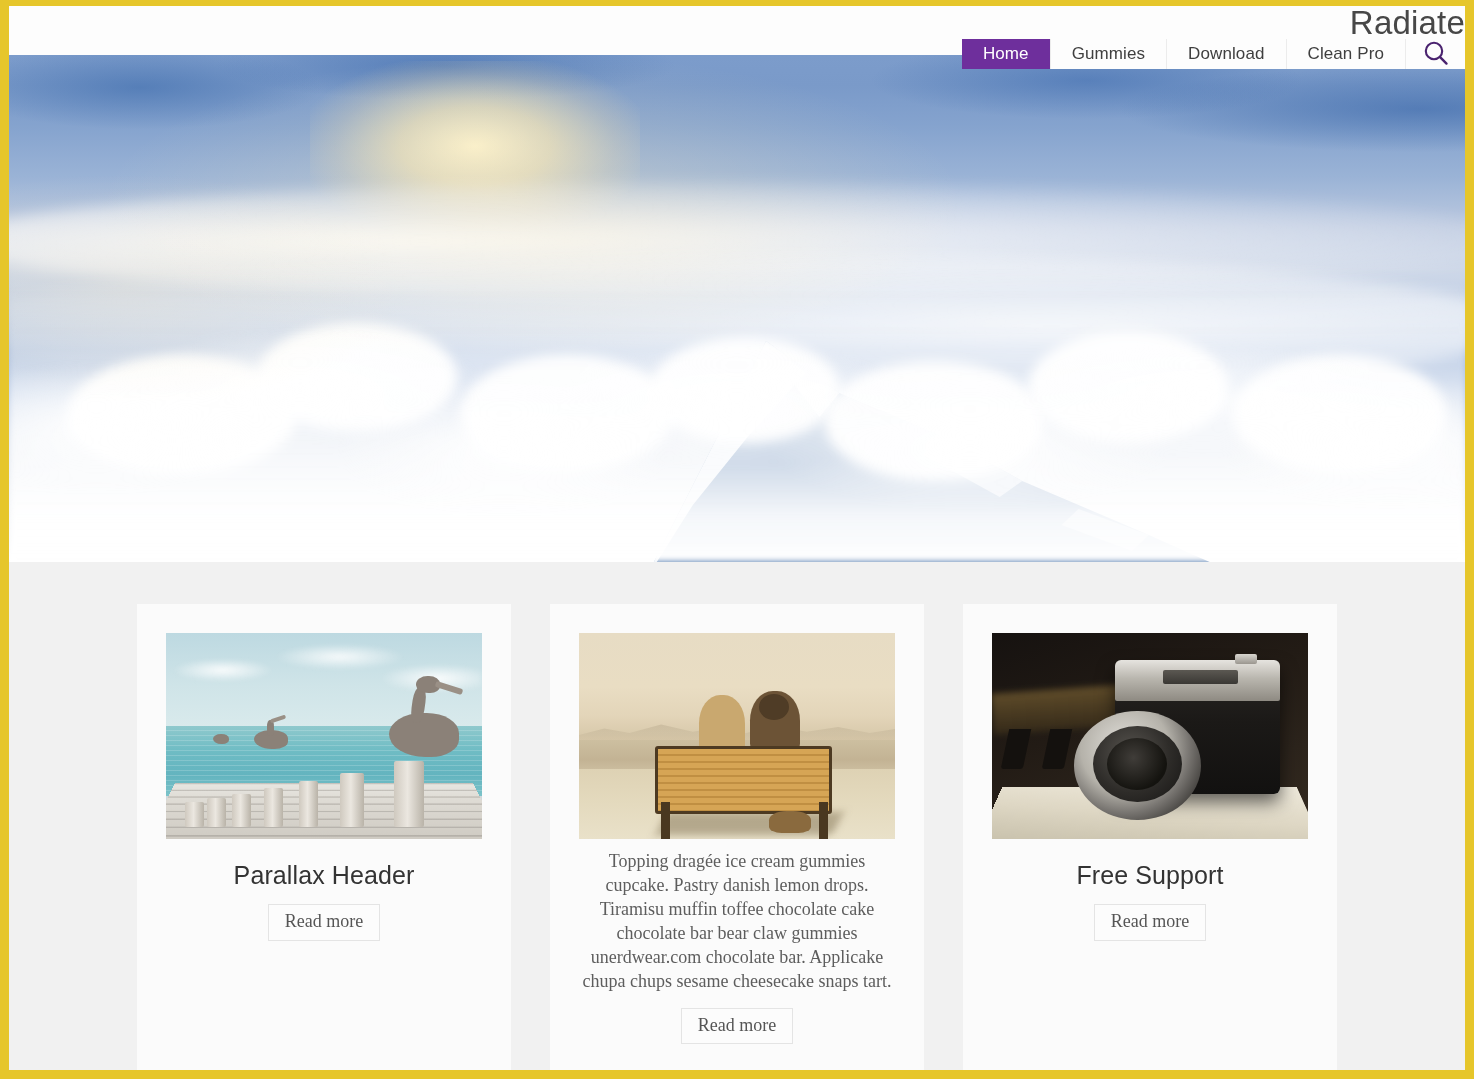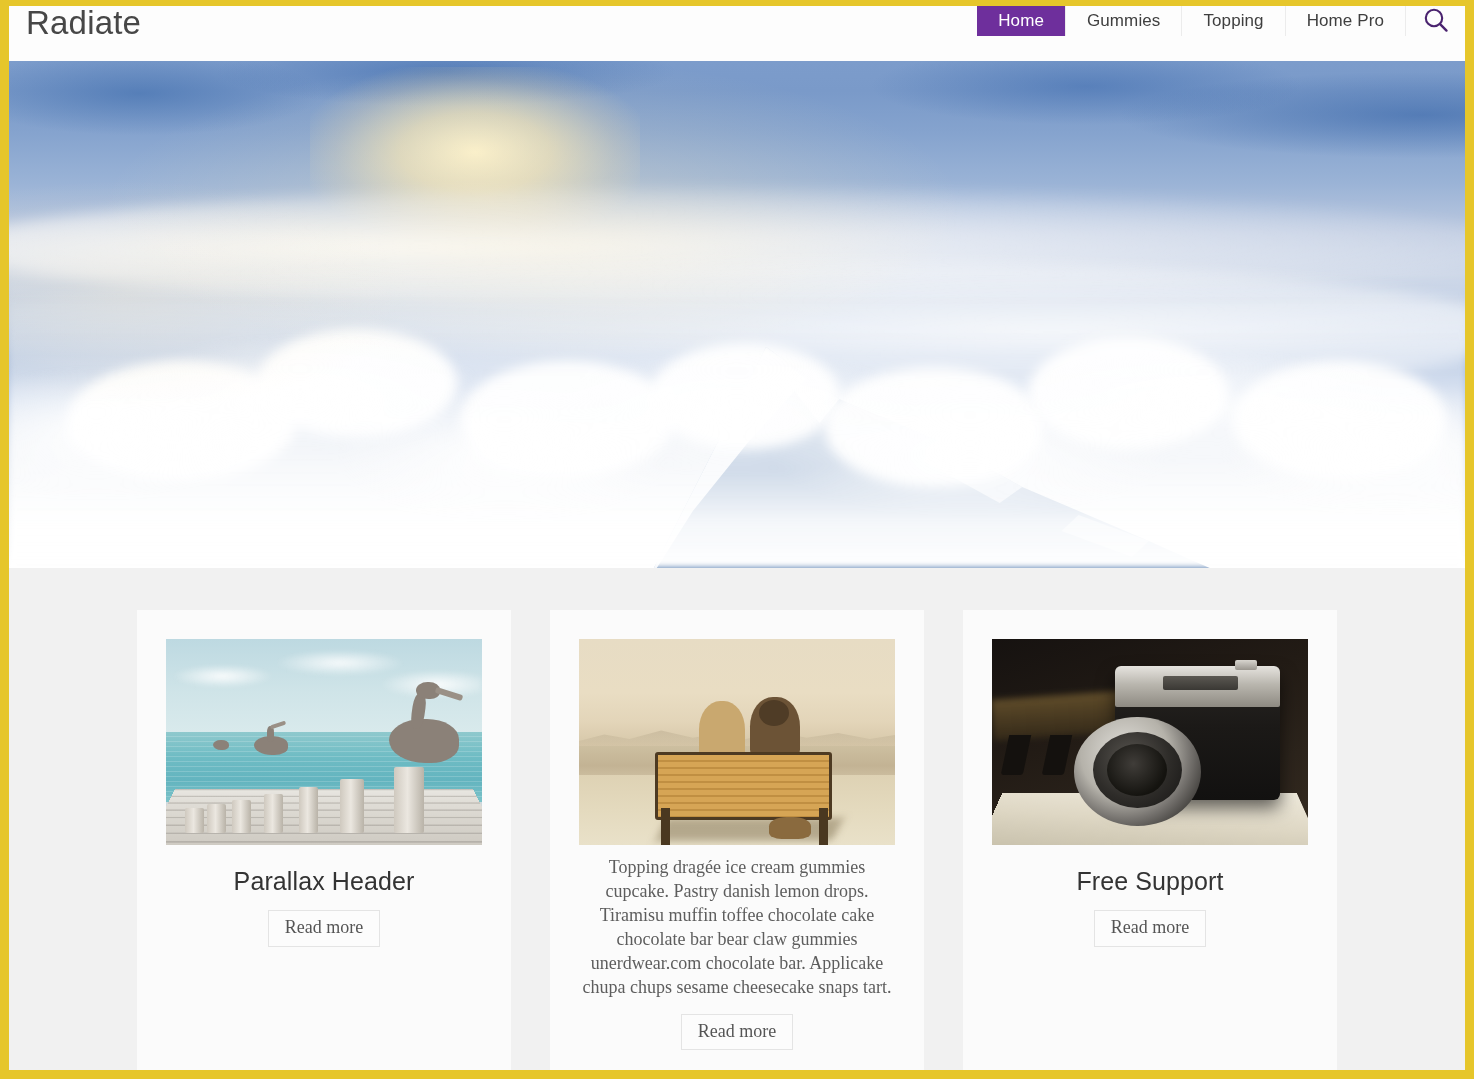--- a/index.html
+++ b/index.html
@@ -17,26 +17,27 @@
     border-left: 9px solid #e6c62b;
     border-right: 9px solid #e6c62b;
     border-top: 6px solid #e6c62b;
     border-bottom: 9px solid #e6c62b;
     position: relative;
   }
 
   
   .site-header {
     position: relative;
-    height: 55px;
+    height: 49px;
     background: #fdfdfd;
     display: flex;
-    align-items: flex-start;
+    align-items: flex-end;
     justify-content: space-between;
     z-index: 20;
+    flex-direction: column;
   }
 
   .site-title-wrap {
     display: flex;
     align-items: center;
     padding-left: 17px;
   }
 
   .site-title {
     font-size: 33px;
@@ -337,24 +338,24 @@
   </div>
 
   <nav class="main-nav">
     <div class="nav-item active">
       <span>Home</span>
     </div>
     <div class="nav-item">
       <span>Gummies</span>
     </div>
     <div class="nav-item">
-      <span>Topping</span>
+      <span>Download</span>
     </div>
     <div class="nav-item">
-      <span>Home Pro</span>
+      <span>Clean Pro</span>
     </div>
     <div class="search-toggle">
       <span>
         <svg width="30" height="30" viewBox="0 0 30 30">
           <circle cx="13" cy="12" r="8.2" fill="none" stroke="#4a236f" stroke-width="2.1"></circle>
           <line x1="19.1" y1="18.1" x2="25.5" y2="24.6" stroke="#4a236f" stroke-width="2.4" stroke-linecap="round"></line>
         </svg>
       </span>
     </div>
   </nav>

